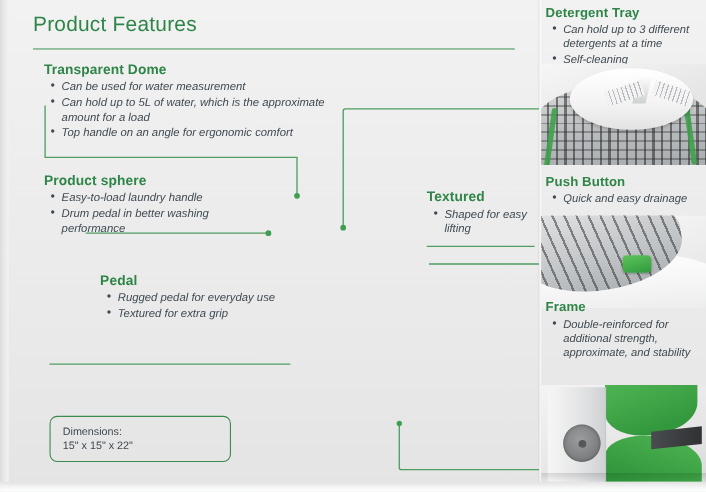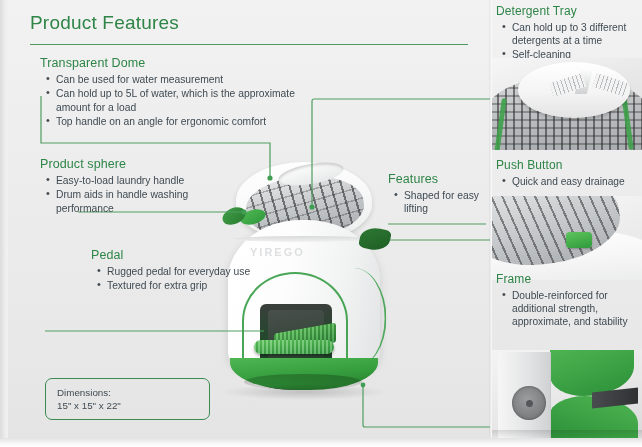--- a/index.html
+++ b/index.html
@@ -31,29 +31,30 @@
     position:absolute;left:30px;top:12px;margin:0;
     font-size:19px;font-weight:normal;color:#2e8547;letter-spacing:.2px;
   }
   .title-rule{
     position:absolute;left:30px;top:44px;width:438px;height:1px;
     background:#4d9a5f;
   }
 
   .sec{position:absolute;}
   .sec h2{
-    margin:0 0 3px 0;font-size:12.5px;font-weight:normal;color:#2e8547;
+    margin:0 0 3px 0;font-size:12.5px;font-weight:bold;color:#2e8547;
     letter-spacing:.1px;
   }
   .sec ul{
     margin:0;padding:0 0 0 16px;list-style:none;
   }
   .sec li{
     position:relative;font-size:10.3px;line-height:13.4px;color:#3f4a52;
     margin:0 0 1px 0;
+    font-style:italic;
   }
   .sec li:before{
     content:"\2022";position:absolute;left:-10px;top:-1px;
     color:#3f4a52;font-size:11px;
   }
 
   
   .rsec h2{font-size:12px;}
   .rsec li{font-size:10.2px;line-height:13px;}
 
@@ -254,42 +255,20 @@
 <body>
 
 <div id="root">
 
   <div class="page-edge-left"></div>
   <div class="panel-divider"></div>
 
   <h1 class="page-title">Product Features</h1>
   <div class="title-rule"></div>
 
-  <div class="product">
-    <div class="p-dome"></div>
-    <div class="p-drum"></div>
-    <div class="p-handle-slot"></div>
-    <div class="p-drum-green"></div>
-    <div class="p-body"></div>
-    <div class="p-seam"></div>
-    <div class="p-logo">YIREGO</div>
-    <div class="p-handle-r"></div>
-    <div class="p-handle-l"></div>
-    <div class="p-arch"></div>
-    <div class="p-swoosh"></div>
-    <div class="p-cavity">
-      <div class="p-cav-inner"></div>
-    </div>
-    <div class="p-basebowl"></div>
-    <div class="p-pedal-top"></div>
-    <div class="p-pedal"></div>
-    <div class="p-base"></div>
-    <div class="p-base-dark"></div>
-    <div class="p-shadow"></div>
-  </div>
 
   <svg class="wires" viewBox="0 0 642 447">
     <g fill="none" stroke="#4e9e60" stroke-width="1.2">
 
       <path d="M41,96 L41,143 L270,143 L270,178" stroke="#4e9e60"></path>
       <circle cx="270" cy="178" r="2.6" fill="#3f9e52" stroke="none"></circle>
 
       <path d="M78,212 L244,212"></path>
       <circle cx="244" cy="212" r="2.6" fill="#3f9e52" stroke="none"></circle>
 
@@ -313,39 +292,39 @@
       <li>Can be used for water measurement</li>
       <li>Can hold up to 5L of water, which is the approximate amount for a load</li>
       <li>Top handle on an angle for ergonomic comfort</li>
     </ul>
   </div>
 
   <div class="sec" style="left:40px;top:157px;width:205px;">
     <h2>Product sphere</h2>
     <ul>
       <li>Easy-to-load laundry handle</li>
-      <li>Drum aids in handle washing performance</li>
+      <li>Drum pedal in better washing performance</li>
     </ul>
   </div>
 
   <div class="sec" style="left:52px;top:248px;width:212px;margin-left:39px;">
     <h2>Pedal</h2>
     <ul>
       <li>Rugged pedal for everyday use</li>
       <li>Textured for extra grip</li>
     </ul>
   </div>
 
   <div class="dims-box">
     <div class="dl">Dimensions:
 15" x 15" x 22"</div>
   </div>
 
   <div class="sec" style="left:388px;top:172px;width:92px;">
-    <h2>Features</h2>
+    <h2>Textured</h2>
     <ul>
       <li>Shaped for easy lifting</li>
     </ul>
   </div>
 
   <div class="sec rsec" style="left:496px;top:4px;width:142px;">
     <h2>Detergent Tray</h2>
     <ul>
       <li>Can hold up to 3 different detergents at a time</li>
       <li>Self-cleaning</li>

